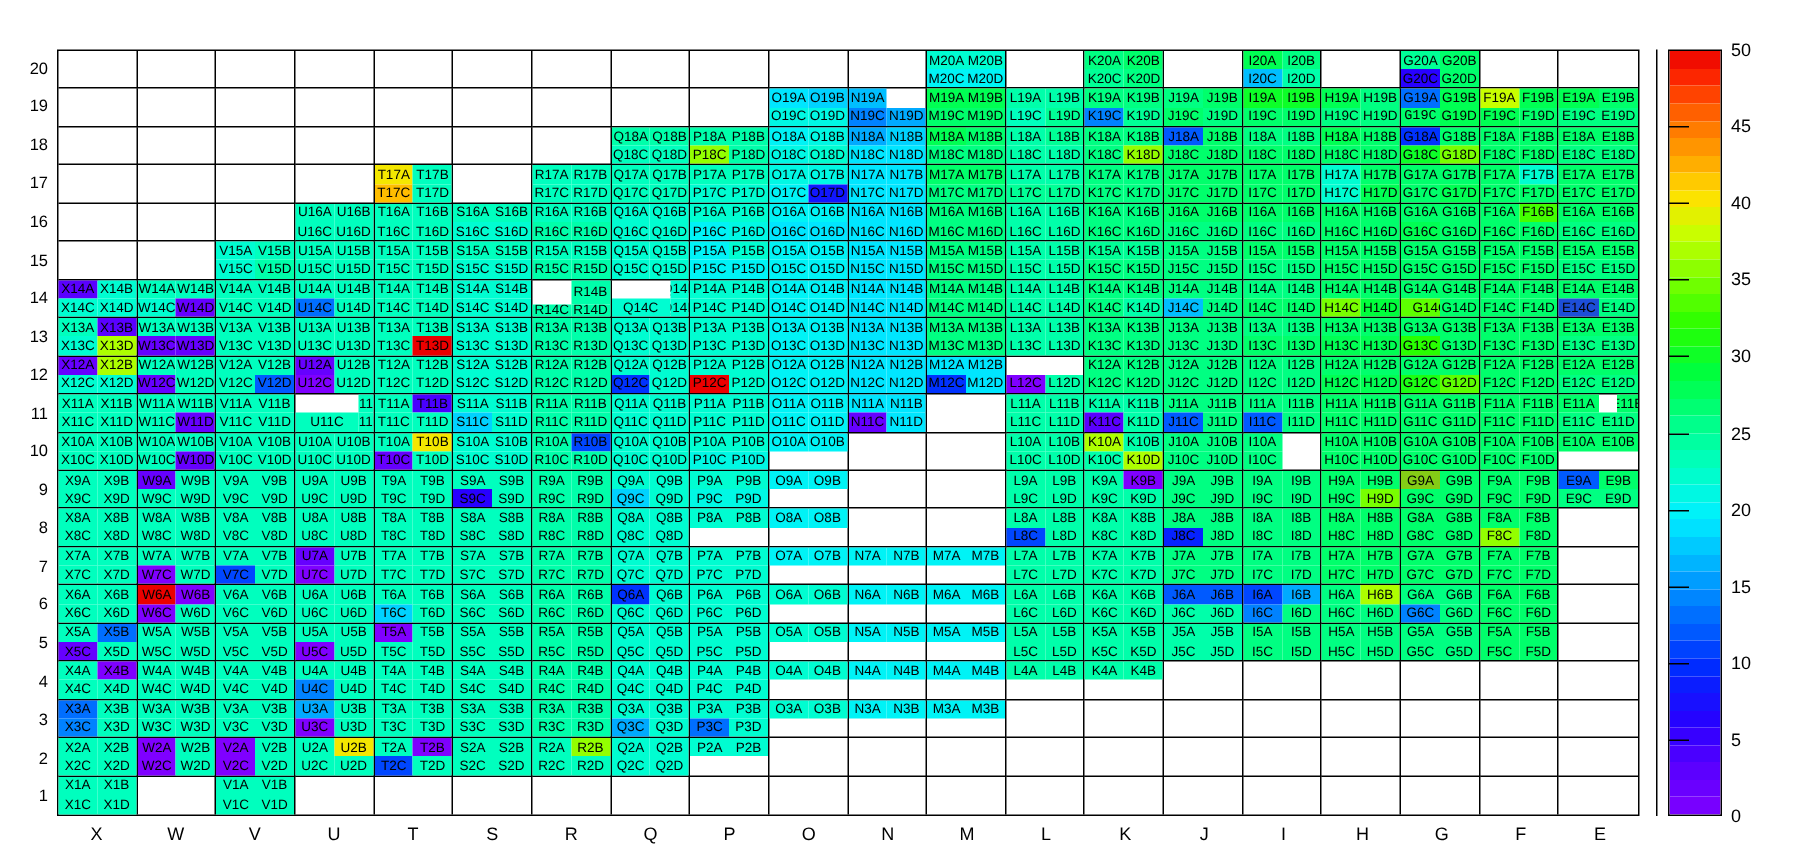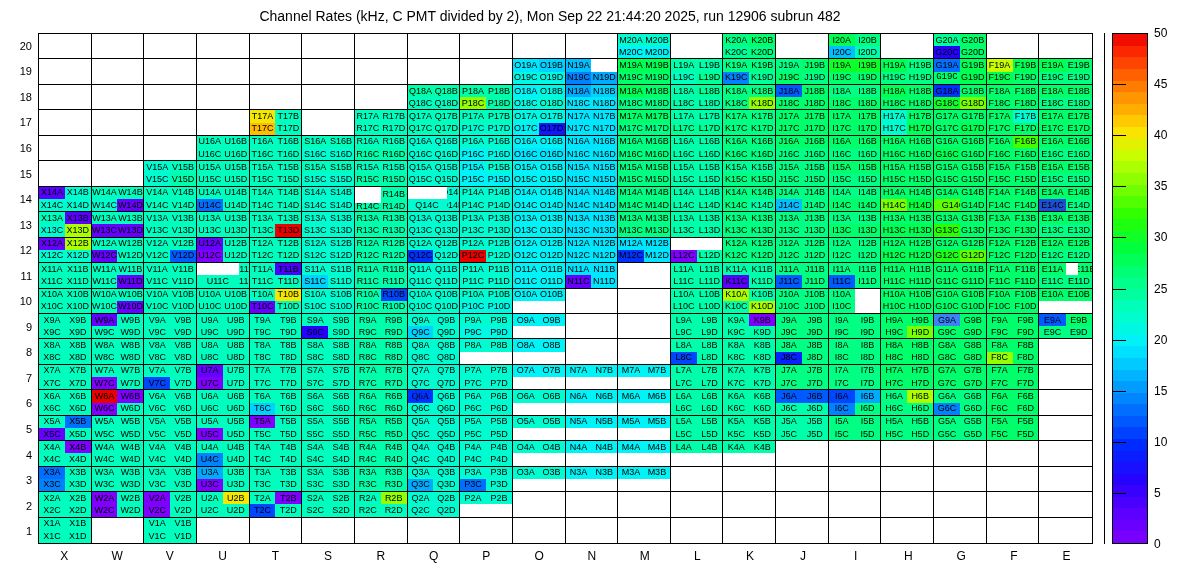--- a/index.html
+++ b/index.html
@@ -44,21 +44,20 @@
           transform:translateY(-50%);}
   .cbtickline{position:absolute;left:1112px;width:14px;height:1px;
               background:#000;}
   #cbaxis{position:absolute;left:1104px;top:33px;width:1px;height:511px;
           background:#000;}
 </style>
 </head>
 <body>
 <div id="root">
 
-<div id="title">Channel Rates (kHz, C PMT divided by 2), Mon Sep 22 21:44:20 2025, run 12906 subrun 482</div>
 
 <div id="ylabels">
       <div class="ytick" style="top: 12.775px;">20</div>
       <div class="ytick" style="top: 38.325px;">19</div>
       <div class="ytick" style="top: 63.875px;">18</div>
       <div class="ytick" style="top: 89.425px;">17</div>
       <div class="ytick" style="top: 114.975px;">16</div>
       <div class="ytick" style="top: 140.525px;">15</div>
       <div class="ytick" style="top: 166.075px;">14</div>
       <div class="ytick" style="top: 191.625px;">13</div>
@@ -1640,21 +1639,21 @@
         <div class="cell">
           <div class="quads">
             <div class="q" style="background: rgb(0, 255, 107);">H9A</div>
             <div class="q" style="background: rgb(0, 255, 107);">H9B</div>
             <div class="q" style="background: rgb(0, 255, 107);">H9C</div>
             <div class="q" style="background: rgb(120, 255, 0);">H9D</div>
           </div>
         </div>
         <div class="cell">
           <div class="quads">
-            <div class="q" style="background: #3b82f6;">G9A</div>
+            <div class="q" style="background: #84cc16;">G9A</div>
             <div class="q" style="background: rgb(0, 255, 107);">G9B</div>
             <div class="q" style="background: rgb(0, 255, 107);">G9C</div>
             <div class="q" style="background: rgb(0, 255, 107);">G9D</div>
           </div>
         </div>
         <div class="cell">
           <div class="quads">
             <div class="q" style="background: rgb(0, 255, 107);">F9A</div>
             <div class="q" style="background: rgb(0, 255, 107);">F9B</div>
             <div class="q" style="background: rgb(0, 255, 107);">F9C</div>
@@ -2019,21 +2018,21 @@
         <div class="cell">
           <div class="quads">
             <div class="q" style="background: rgb(0, 255, 170);">R6A</div>
             <div class="q" style="background: rgb(0, 255, 170);">R6B</div>
             <div class="q" style="background: rgb(0, 255, 170);">R6C</div>
             <div class="q" style="background: rgb(0, 255, 170);">R6D</div>
           </div>
         </div>
         <div class="cell">
           <div class="quads">
-            <div class="q" style="background: rgb(0, 50, 255); font-family: Liberation Serif, serif;">Q6A</div>
+            <div class="q" style="background: rgb(0, 50, 255);">Q6A</div>
             <div class="q" style="background: rgb(0, 253, 209);">Q6B</div>
             <div class="q" style="background: rgb(0, 253, 209);">Q6C</div>
             <div class="q" style="background: rgb(0, 253, 209);">Q6D</div>
           </div>
         </div>
         <div class="cell">
           <div class="quads">
             <div class="q" style="background: rgb(0, 253, 209);">P6A</div>
             <div class="q" style="background: rgb(0, 253, 209);">P6B</div>
             <div class="q" style="background: rgb(0, 253, 209);">P6C</div>

